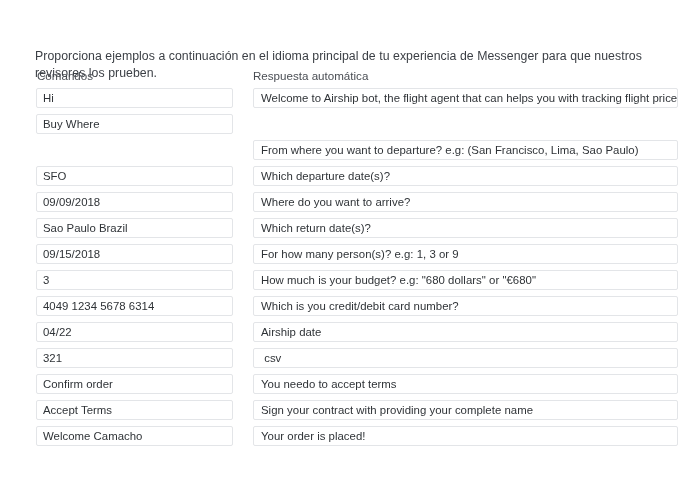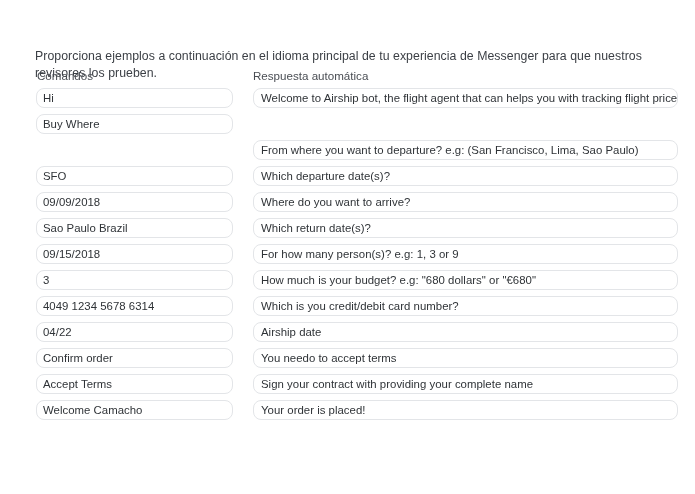--- a/index.html
+++ b/index.html
@@ -69,21 +69,21 @@
     position: relative;
     height: 20px;
     margin-bottom: 6px;
   }
   .field {
     position: absolute;
     top: 0;
     height: 20px;
     background: #ffffff;
     border: 1px solid #e3e5e8;
-    border-radius: 8px;
+    border-radius: 2px;
     overflow: hidden;
     white-space: nowrap;
     display: block;
   }
   .field .txt {
     display: block;
     position: absolute;
     left: 6px;
     top: 0;
     height: 18px;
@@ -179,20 +179,28 @@
       <div class="row">
         <div class="field command">
           <span class="txt">04/22</span>
         </div>
         <div class="field response">
           <span class="txt">Airship date</span>
         </div>
       </div>
       <div class="row">
         <div class="field command">
+          <span class="txt">321</span>
+        </div>
+        <div class="field response">
+          <span class="txt"> csv</span>
+        </div>
+      </div>
+      <div class="row">
+        <div class="field command">
           <span class="txt">Confirm order</span>
         </div>
         <div class="field response">
           <span class="txt">You needo to accept terms</span>
         </div>
       </div>
       <div class="row">
         <div class="field command">
           <span class="txt">Accept Terms</span>
         </div>

